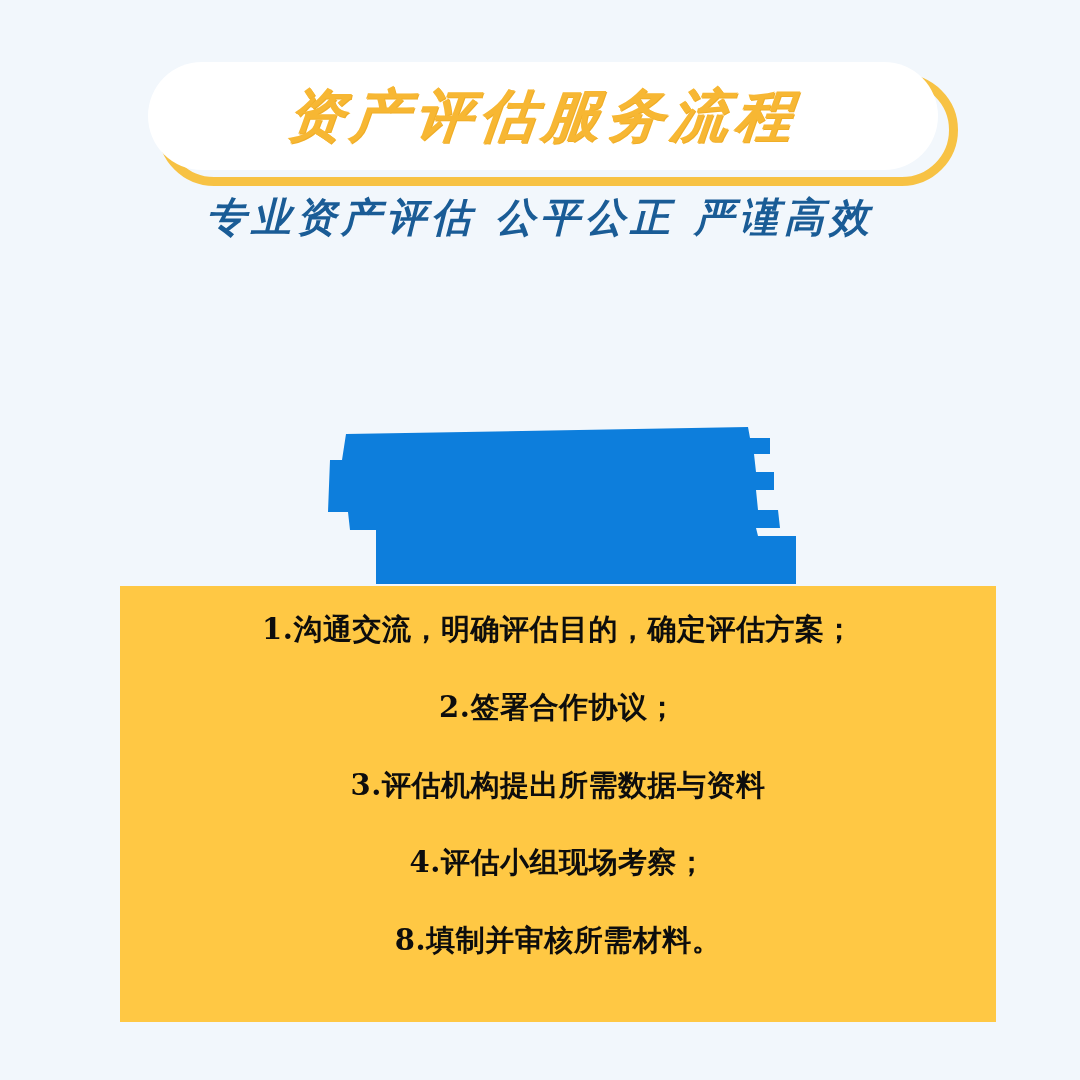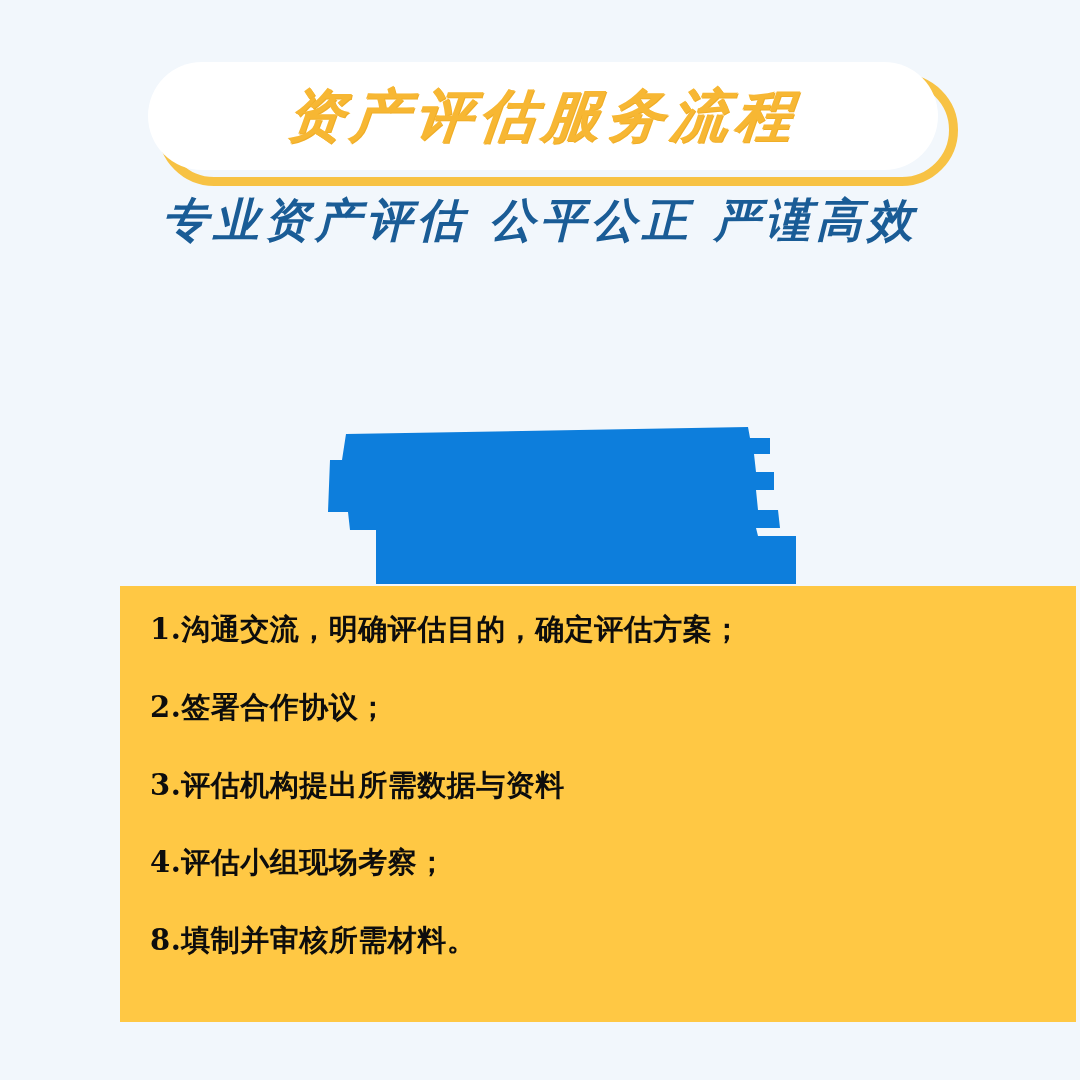--- a/index.html
+++ b/index.html
@@ -92,21 +92,21 @@
   }
 
   
   .subtitle {
     position: absolute;
     left: 0;
     top: 190px;
     width: 1080px;
     text-align: center;
     font-family: "DejaVu Serif", "Liberation Serif", serif;
-    font-size: 46px;
+    font-size: 40px;
     font-weight: 700;
     font-style: italic;
     letter-spacing: 5px;
     color: #1a5c96;
     white-space: nowrap;
   }
 
   
   .stage-banner {
     position: absolute;
@@ -145,26 +145,27 @@
     white-space: nowrap;
     transform: translate(34px, 12px);
     text-shadow: 1px 0 0 #111, 0 1px 0 #111;
   }
 
   
   .content-card {
     position: absolute;
     left: 120px;
     top: 586px;
-    width: 956px;
+    width: 876px;
     height: 436px;
     background: #ffc844;
     z-index: 2;
     padding: 26px 30px 4px 30px;
     box-sizing: border-box;
+    text-align: center;
   }
 
   .step-list {
     list-style: none;
     margin: 0;
     padding: 0;
   }
 
   .step-item {
     font-family: "DejaVu Serif", "Liberation Serif", serif;

